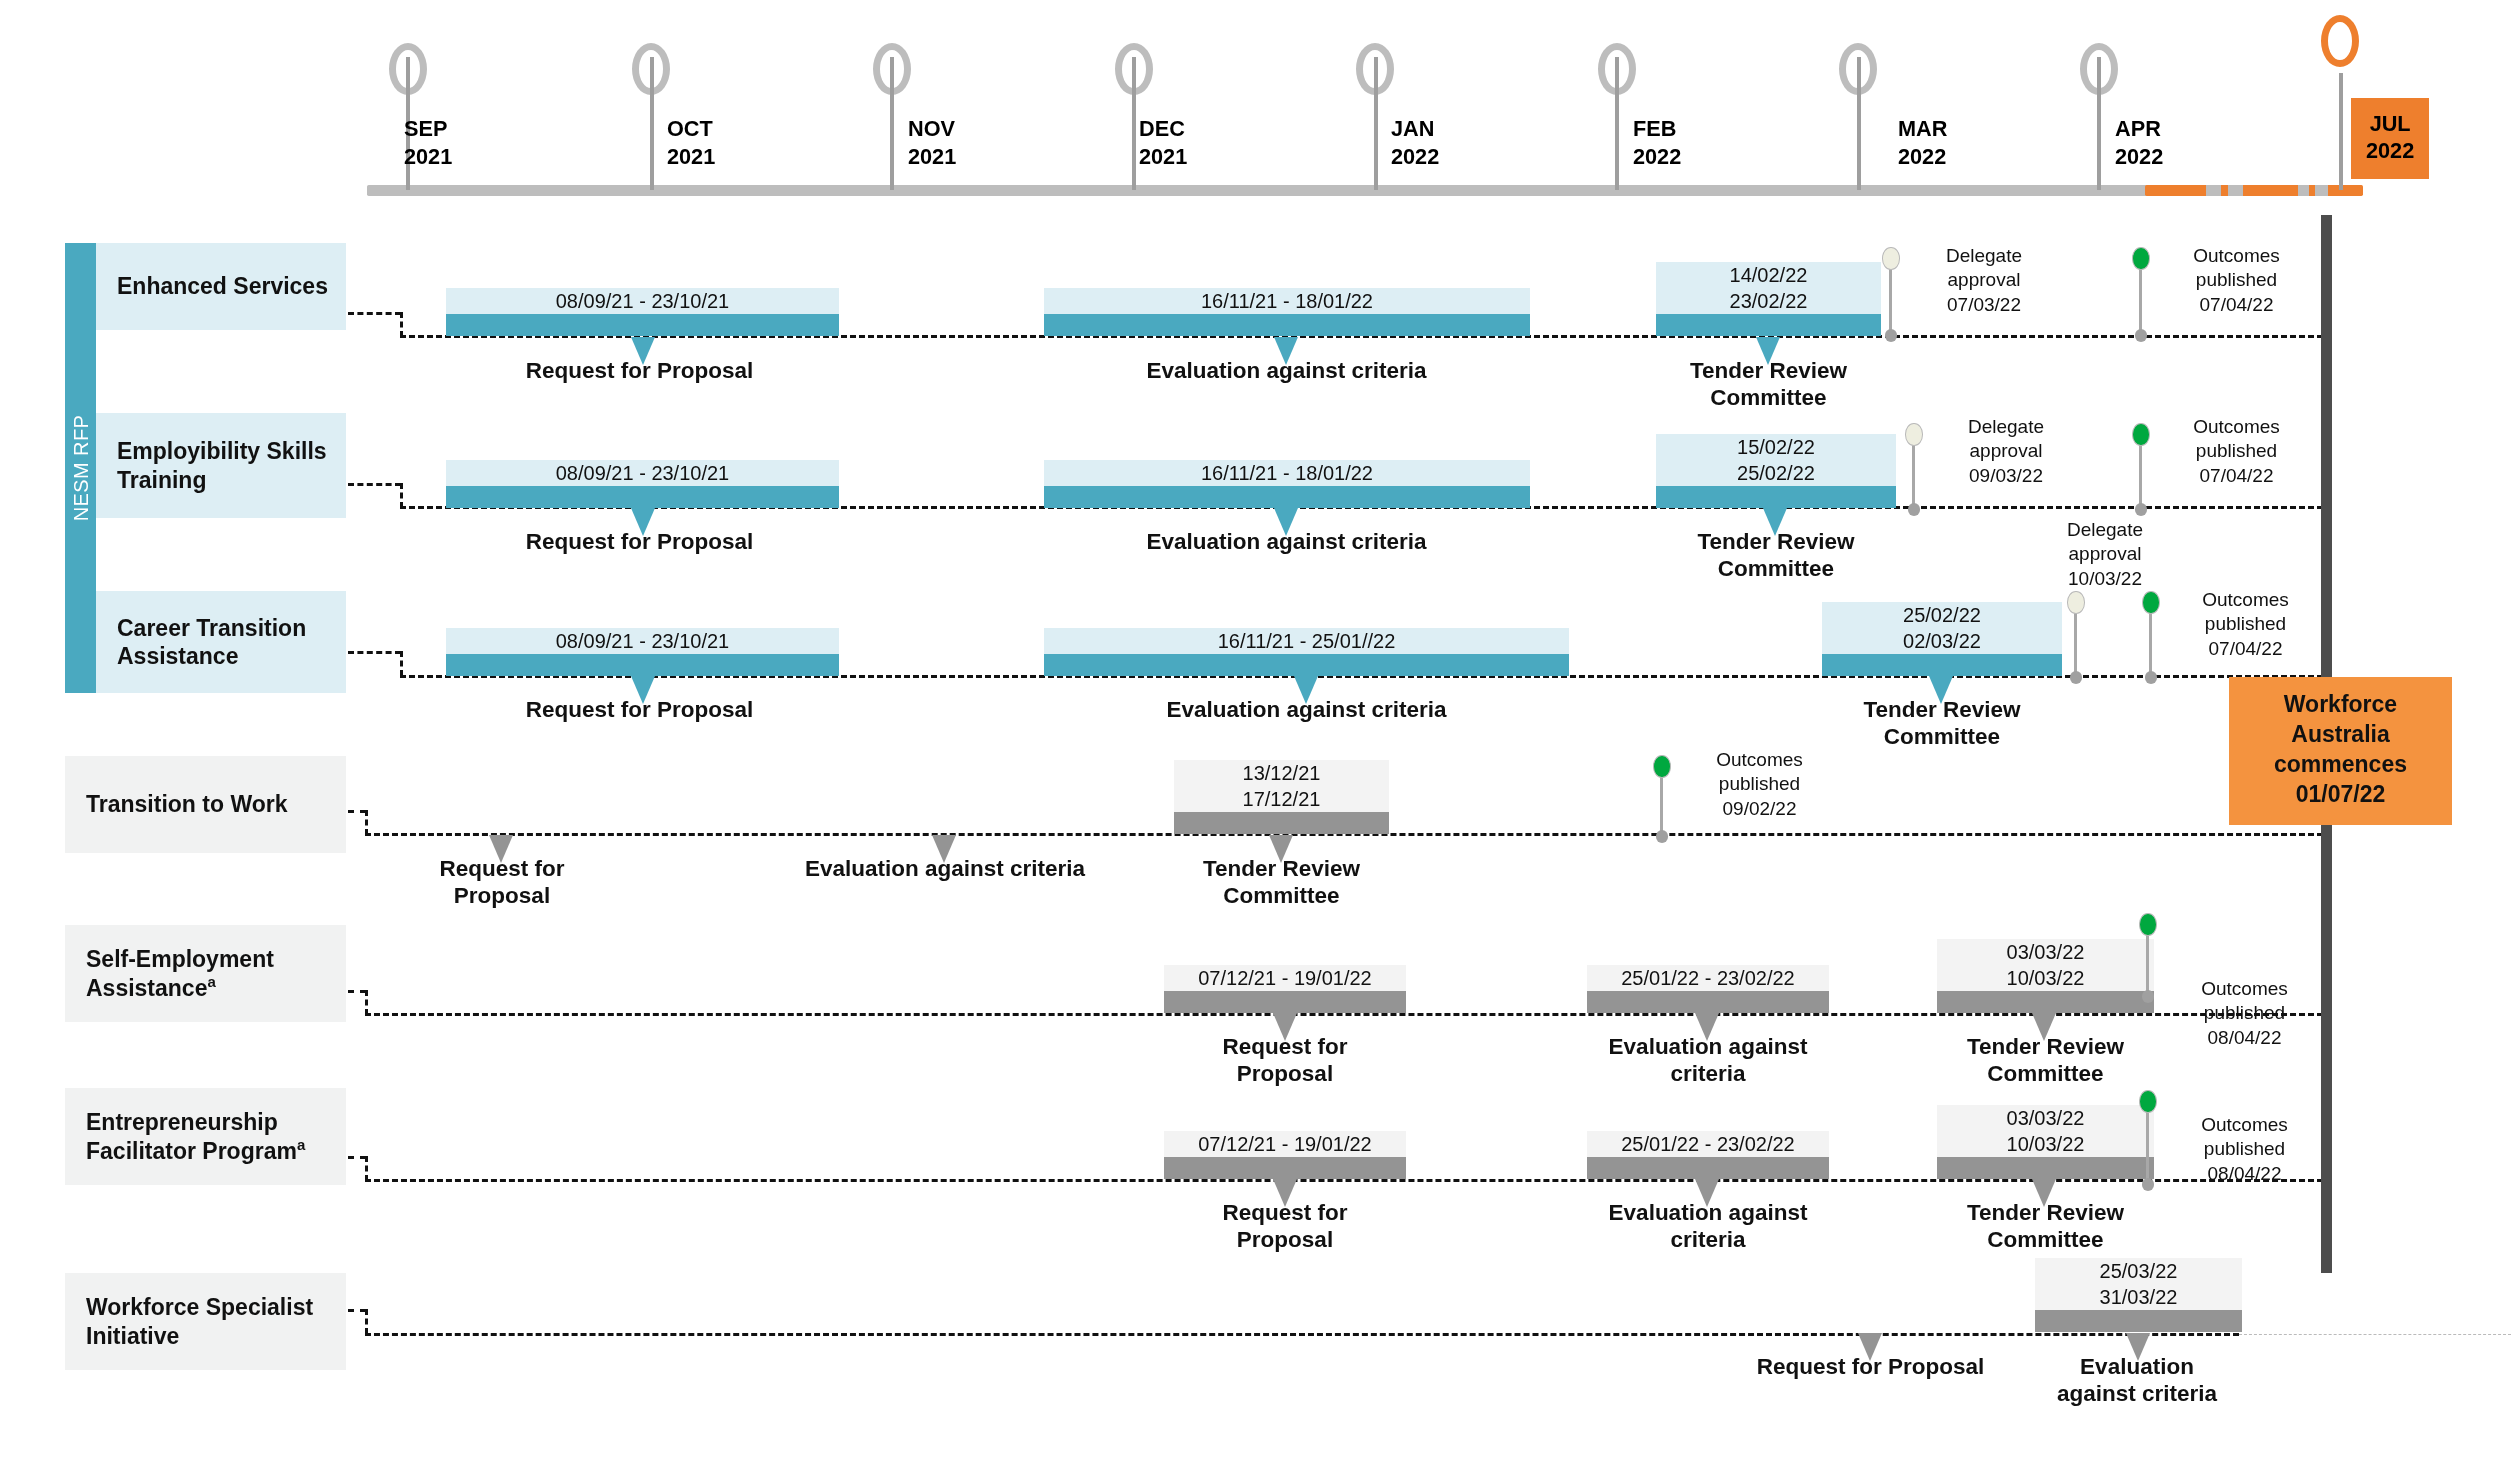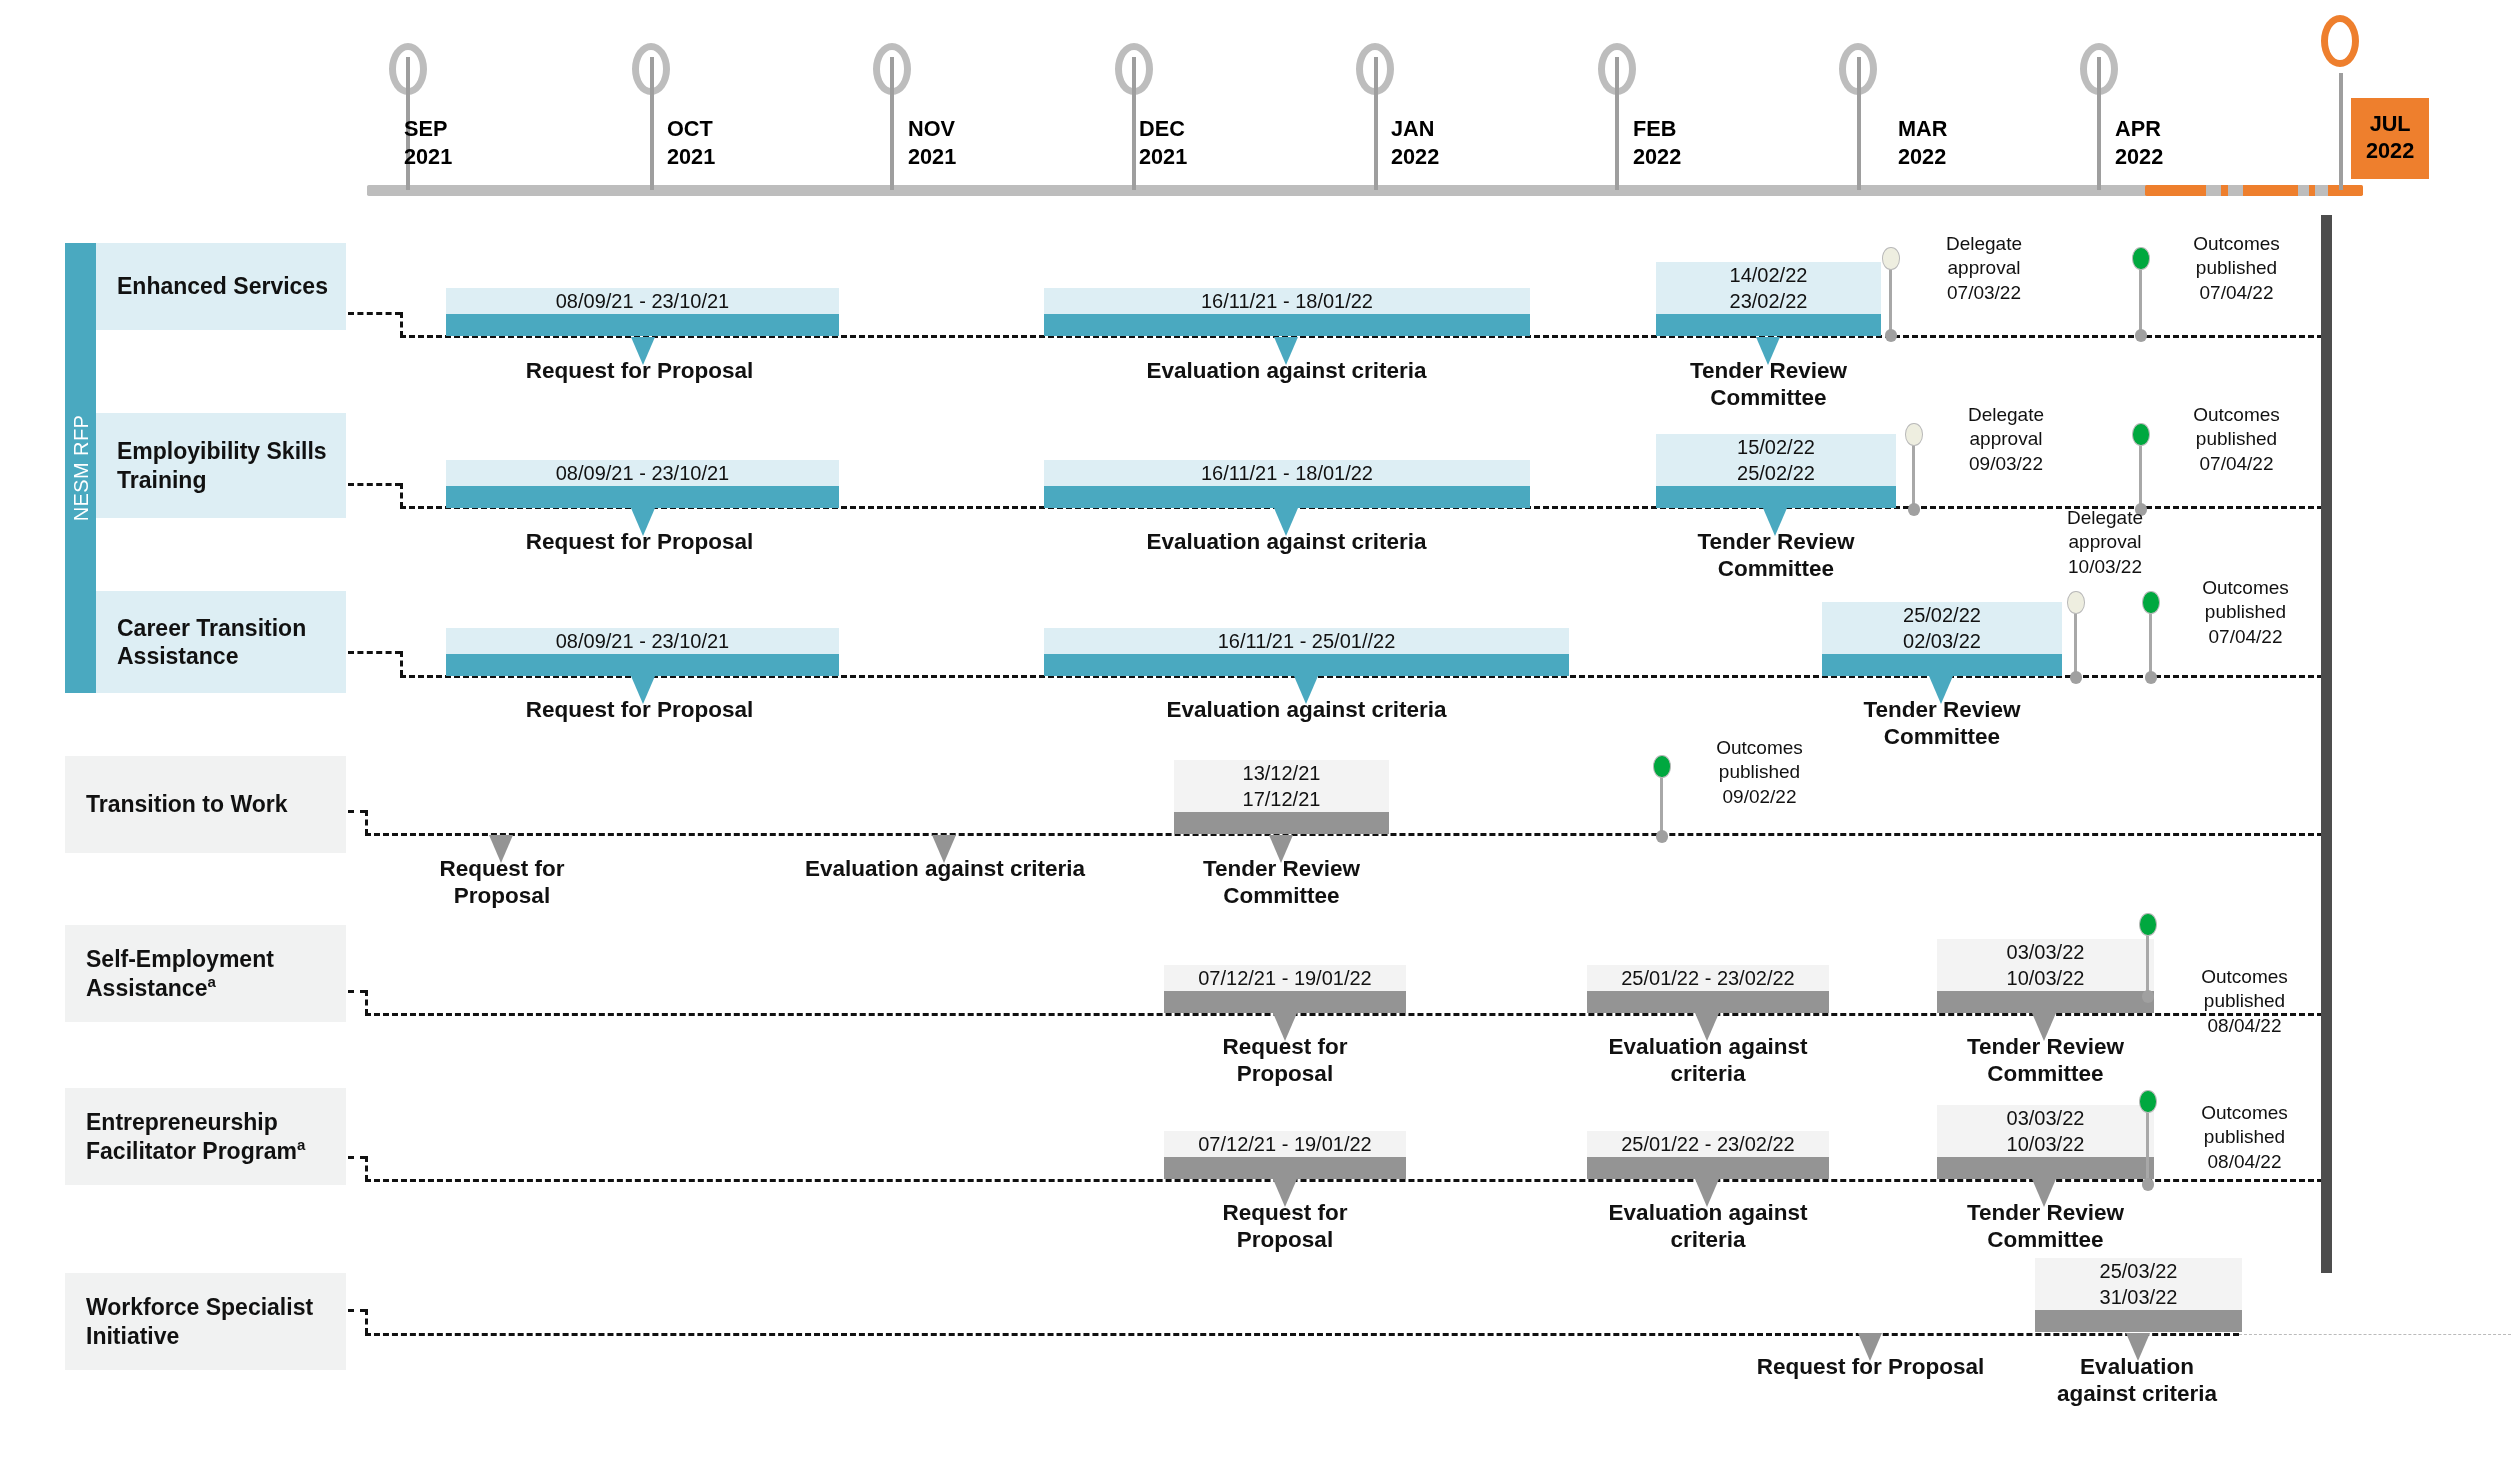--- a/index.html
+++ b/index.html
@@ -204,20 +204,21 @@
     border-radius: 50%;
     background: #a0a0a0;
   }
   .pin-text {
     position: absolute;
     font-size: 19px;
     color: #111;
     line-height: 1.28;
     text-align: center;
     white-space: pre-line;
+    margin-top: 12px;
   }
 
   
   .wa-line {
     position: absolute;
     left: 2321px;
     top: 215px;
     width: 10.8px;
     height: 1058px;
     background: #4d4d4d;
@@ -584,15 +585,19 @@
   <div class="bar grey" style="left:2035px;top:1244px;width:207px;height:88px;">
     <div class="datebox">25/03/22
 31/03/22</div>
     <div class="cap"></div>
   </div>
   <div class="pointer grey" style="left:2126px;top:1333px;"></div>
   <div class="phase-label" style="left:2028px;top:1353px;width:218px;">Evaluation
 against criteria</div>
 
   <div class="wa-line"></div>
+  <div class="wa-box">Workforce
+Australia
+commences
+01/07/22</div>
 
 </div>
 
 
 </body></html>

